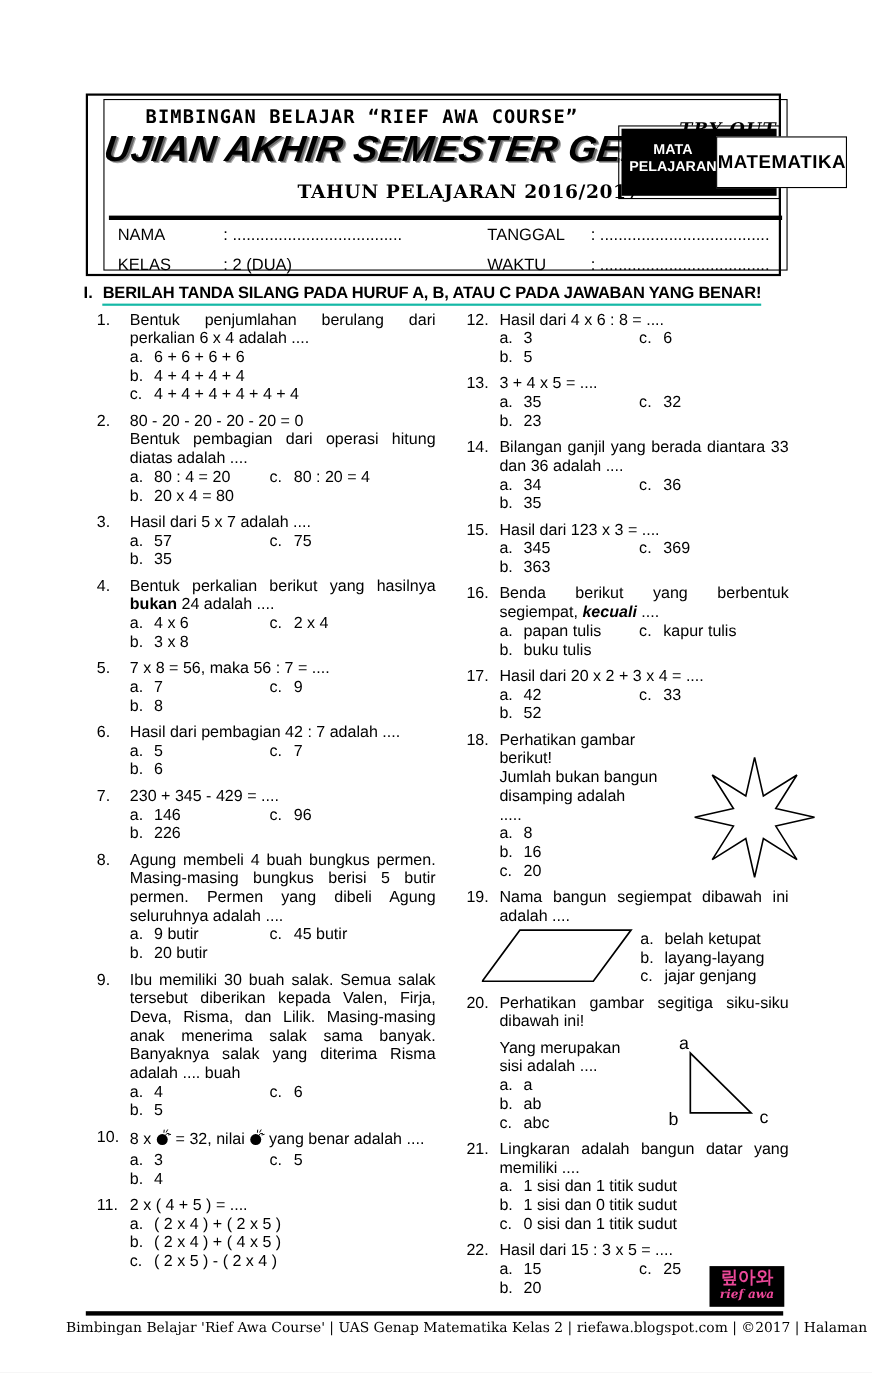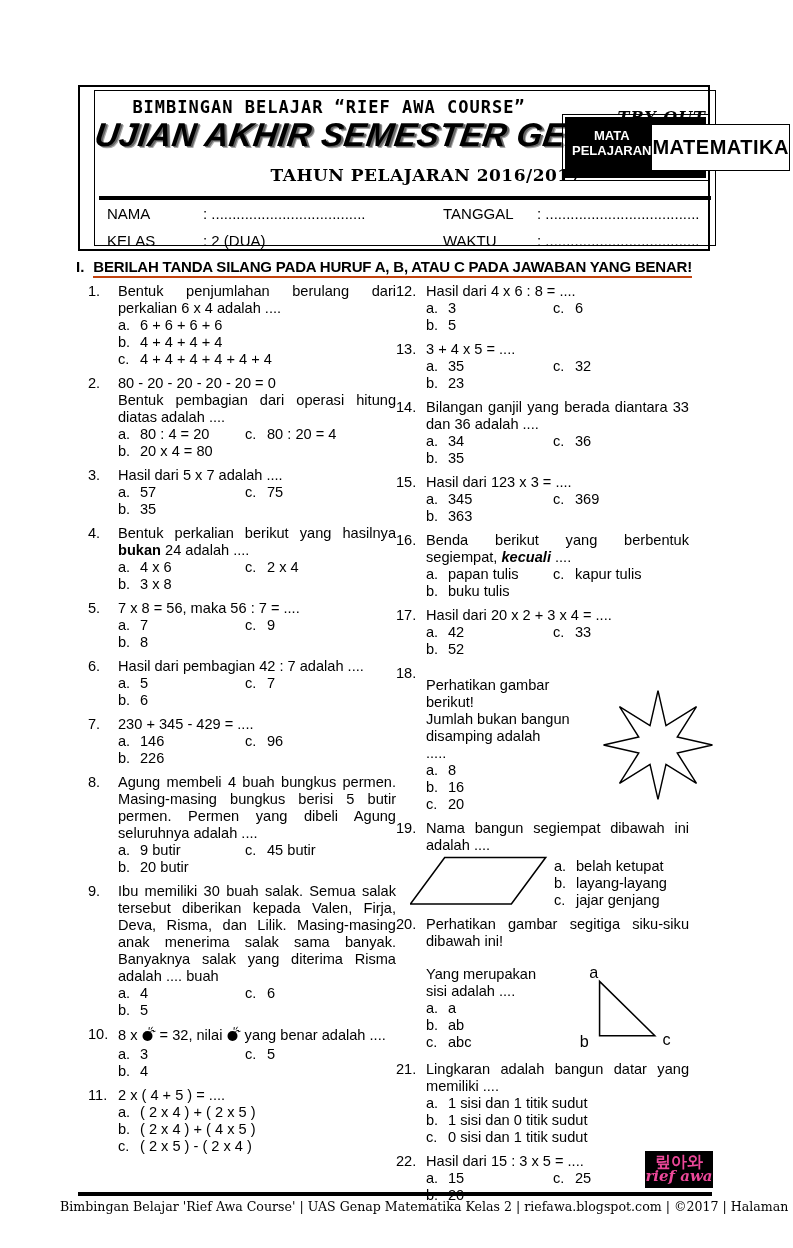--- a/index.html
+++ b/index.html
@@ -31,61 +31,61 @@
     font-family: "DejaVu Serif", serif; font-weight: bold; font-size: 17px; letter-spacing: 0.5px;
   }
   .tryout {
     position: absolute; top: 17px; right: 9px;
     font-family: "DejaVu Serif", serif; font-weight: bold; font-style: italic; font-size: 16px; letter-spacing: 1px;
   }
   .subjbox { position: absolute; top: 23px; right: 6px; width: 147px; height: 67px; border: 1px solid #000; padding: 2px; }
   .subjinner { background: #000; height: 100%; padding: 7px; display: flex; flex-direction: row; }
   .subjlabel { color: #fff; font-weight: bold; font-size: 13px; text-align: center; padding: 4px 0 5px; }
   .subjname {
-    background: #fff; border: 1px solid #000; font-weight: bold; font-size: 20px;
+    background: #fff; border: 1px solid #000; font-weight: bold; font-size: 17px;
     flex: 1; display: flex; align-items: center; justify-content: center; letter-spacing: 0.5px;
   }
   .hdr-divider { position: absolute; top: 105px; left: 4px; right: 4px; height: 3.5px; background: #000; }
   .form-label { position: absolute; font-size: 15px; }
   .form-value { position: absolute; font-size: 15px; white-space: nowrap; overflow: hidden; }
   .r1 { top: 114px; } .r2 { top: 141px; }
   .c1 { left: 12px; } .c2 { left: 108px; width: 240px; } .c3 { left: 348px; } .c4 { left: 442px; width: 175px; }
   
   .section-head { position: absolute; left: 76px; top: 258px; display: flex; font-weight: bold; font-size: 15px; }
   .section-head .numeral { margin-right: 9px; }
-  .section-head .instr { border-bottom: 2px solid #c2410c; padding-bottom: 1px; letter-spacing: -0.2px; }
+  .section-head .instr { border-bottom: 2px solid #14b8a6; padding-bottom: 1px; letter-spacing: -0.2px; }
   
   .col { position: absolute; top: 283px; font-size: 14.6px; line-height: 17px; }
   .col-left  { left: 88px;  width: 308px; }
-  .col-right { left: 396px; width: 293px; }
+  .col-right { left: 424px; width: 293px; }
   .question { display: flex; margin-bottom: 7px; }
   .qnum { width: 30px; flex: none; }
   .qbody { flex: 1; min-width: 0; }
   .qtext { text-align: justify; }
   .qtext.lines { text-align: left; }
   .opt { display: flex; }
   .opt-k { width: 22px; flex: none; }
   .opt-t { white-space: nowrap; }
   .opt-tworow { display: flex; }
   .opt-tworow .opt.first { width: 127px; flex: none; }
-  .figrow { display: flex; align-items: center; margin-top: 12px; }
+  .figrow { display: flex; align-items: flex-end; }
   .fig-star { flex: none; margin-left: auto; margin-top: 0px; }
   .star-left { width: 173px; flex: none; }
   .para-row { margin-left: -16px; margin-top: 2px; display: flex; align-items: flex-start; }
   .para-opts { margin-left: 6px; margin-top: 2px; }
   .tri-left { flex: 1; }
   .fig-tri { flex: none; margin-right: 18px; margin-top: 2px; }
   .bomb { display: inline-block; vertical-align: -2px; }
   
   .logo {
     position: absolute; left: 645px; top: 1151px; width: 68px; height: 37px;
     background: #000; color: #ec4899; text-align: center; padding-top: 1px;
   }
   .logo-hangul { font-size: 16px; line-height: 19px; font-weight: bold; letter-spacing: 0px; }
-  .logo-latin { font-family: "DejaVu Serif", serif; font-size: 15px; line-height: 11px; font-weight: bold; font-style: italic; }
+  .logo-latin { font-family: "DejaVu Serif", serif; font-size: 11px; line-height: 11px; font-weight: bold; font-style: italic; }
   .footer-rule { position: absolute; left: 78px; top: 1192px; width: 634px; height: 3.5px; background: #000; }
   .footer-text {
     position: absolute; left: 60px; top: 1199px; width: 672px; text-align: center;
     font-family: "DejaVu Serif", serif; font-size: 12.6px; white-space: nowrap;
   }
 </style>
 </head>
 <body>
 
 <div class="page">

